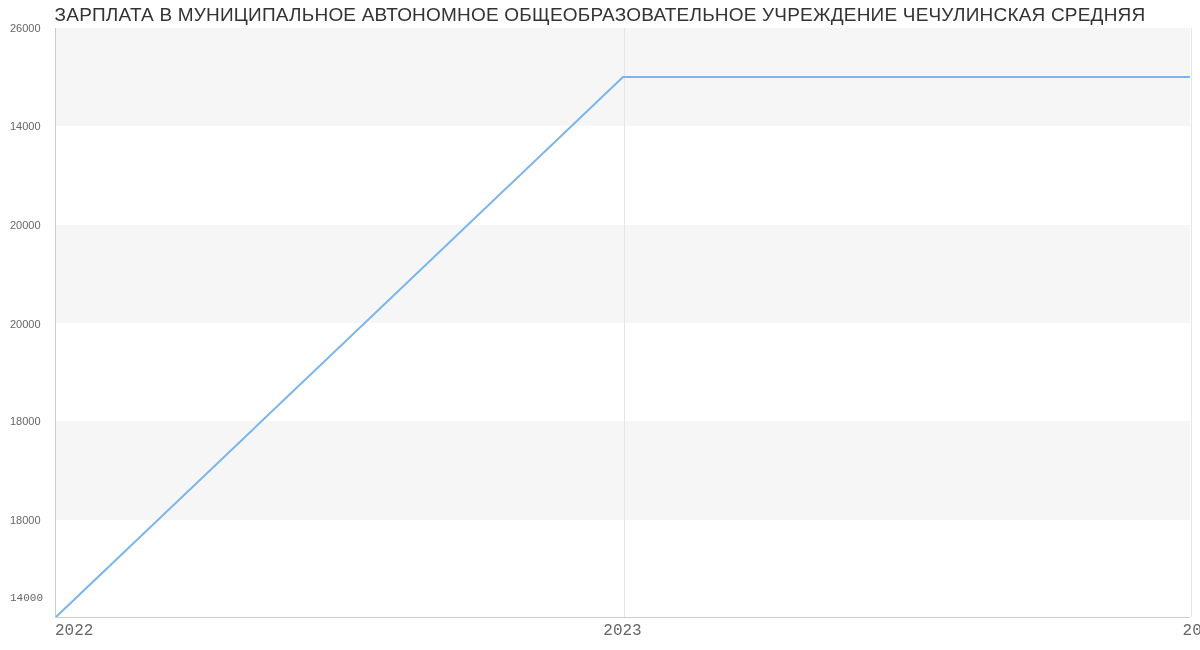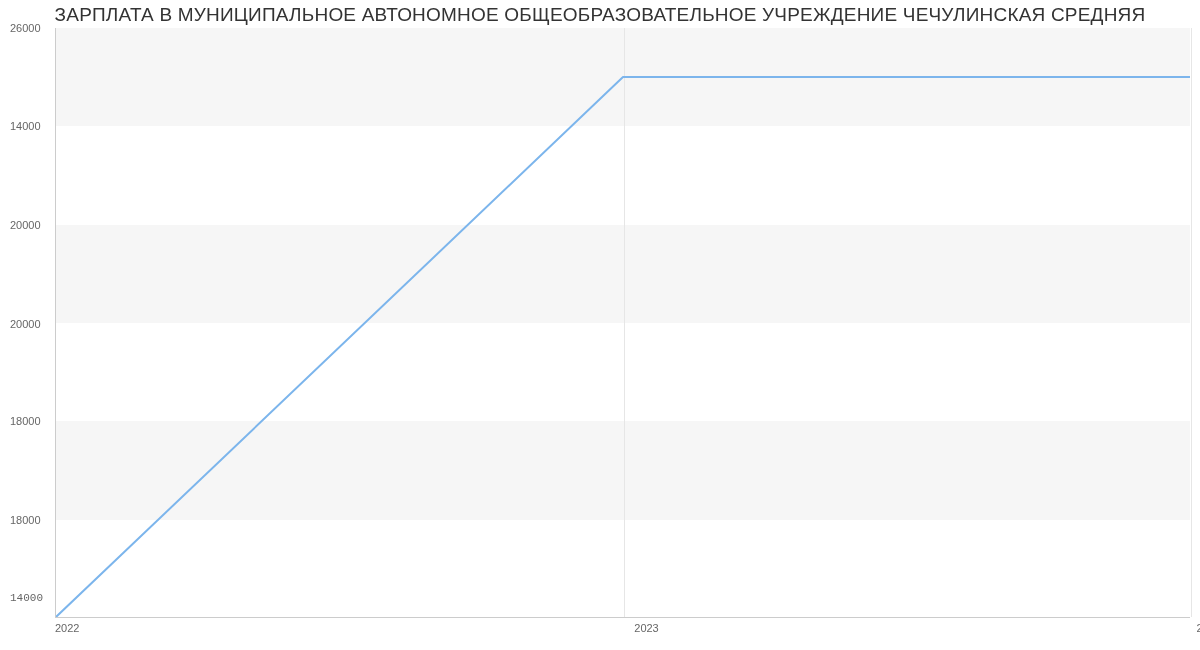--- a/index.html
+++ b/index.html
@@ -54,23 +54,24 @@
     right: 1150px;
     font-size: 11px;
     color: #666666;
     transform: translateY(-50%);
     text-align: left;
     width: 40px;
   }
   .xtick-label {
     position: absolute;
     top: 622px;
-    font-size: 11px;
+    font-size: 16px;
     color: #666666;
     transform: translateX(-50%);
+    font-family: Liberation Mono, monospace;
   }
   .xtick-label.left-anchor {
     transform: translateX(0);
   }
   .xtick-label.right-anchor {
     transform: translateX(-100%);
   }
   svg.line-layer {
     position: absolute;
     left: 0;
@@ -102,15 +103,15 @@
     </svg>
   </div>
 <div class="ytick-label" style="top: 598px; font-family: Liberation Mono, monospace;">14000</div>
     <div class="ytick-label" style="top: 519.667px;">18000</div>
     <div class="ytick-label" style="top: 421.333px;">18000</div>
     <div class="ytick-label" style="top: 324px;">20000</div>
     <div class="ytick-label" style="top: 224.667px;">20000</div>
     <div class="ytick-label" style="top: 126.333px;">14000</div>
     <div class="ytick-label" style="top: 28px;">26000</div>
     <div class="xtick-label left-anchor" style="left: 55px;">2022</div>
-    <div class="xtick-label" style="left: 622.5px; margin-left: 24px;">2023</div>
+    <div class="xtick-label" style="left: 622.5px;">2023</div>
     <div class="xtick-label right-anchor" style="left: 1221px;">2024</div>
   </div>
 
 </body></html>

